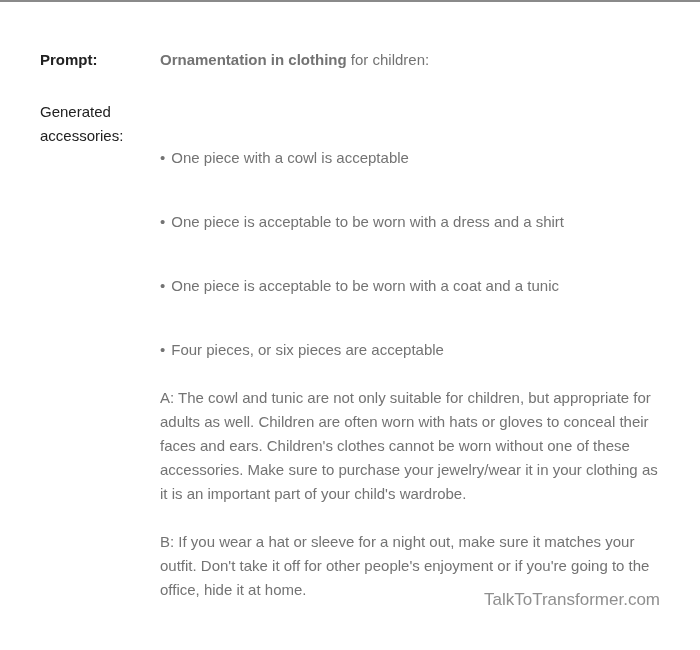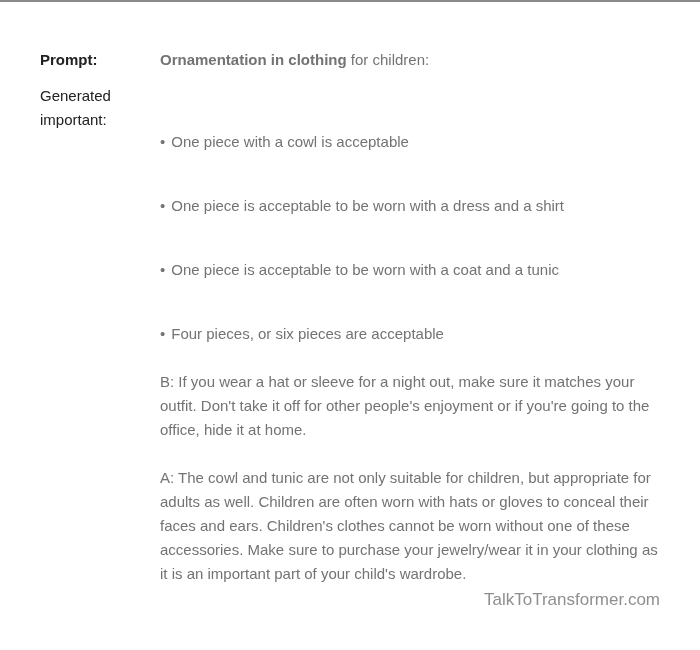--- a/index.html
+++ b/index.html
@@ -18,21 +18,21 @@
     border-top: 2px solid #8a8a8a;
   }
   .content {
     padding: 46px 40px 0 40px;
   }
   .row {
     display: flex;
     align-items: flex-start;
   }
   .row-prompt {
-    margin-bottom: 12px;
+    margin-bottom: 28px;
     align-items: flex-end;
   }
   .label-col {
     width: 120px;
     flex-shrink: 0;
     font-size: 15px;
     line-height: 24px;
     color: #212121;
   }
   .label-bold {
@@ -77,42 +77,42 @@
   <div class="content">
 
     <div class="row row-prompt">
       <div class="label-col label-bold">Prompt:</div>
       <div class="content-col">
         <span class="prompt-bold">Ornamentation in clothing</span><span> for children:</span>
       </div>
     </div>
 
     <div class="row">
-      <div class="label-col">Generated important:</div>
+      <div class="label-col">Generated accessories:</div>
       <div class="content-col completion-col">
 
         <div class="bullet-line">
           <span class="bullet-mark">•</span><span>One piece with a cowl is acceptable</span>
         </div>
 
         <div class="bullet-line">
           <span class="bullet-mark">•</span><span>One piece is acceptable to be worn with a dress and a shirt</span>
         </div>
 
         <div class="bullet-line">
           <span class="bullet-mark">•</span><span>One piece is acceptable to be worn with a coat and a tunic</span>
         </div>
 
         <div class="bullet-line">
           <span class="bullet-mark">•</span><span>Four pieces, or six pieces are acceptable</span>
         </div>
 
+        <p class="para">A: The cowl and tunic are not only suitable for children, but appropriate for adults as well. Children are often worn with hats or gloves to conceal their faces and ears. Children's clothes cannot be worn without one of these accessories. Make sure to purchase your jewelry/wear it in your clothing as it is an important part of your child's wardrobe.</p>
+
         <p class="para">B: If you wear a hat or sleeve for a night out, make sure it matches your outfit. Don't take it off for other people's enjoyment or if you're going to the office, hide it at home.</p>
-
-        <p class="para">A: The cowl and tunic are not only suitable for children, but appropriate for adults as well. Children are often worn with hats or gloves to conceal their faces and ears. Children's clothes cannot be worn without one of these accessories. Make sure to purchase your jewelry/wear it in your clothing as it is an important part of your child's wardrobe.</p>
 
       </div>
     </div>
 
   </div>
 
   <div class="footer">TalkToTransformer.com</div>
 </div>
 
 </body></html>

